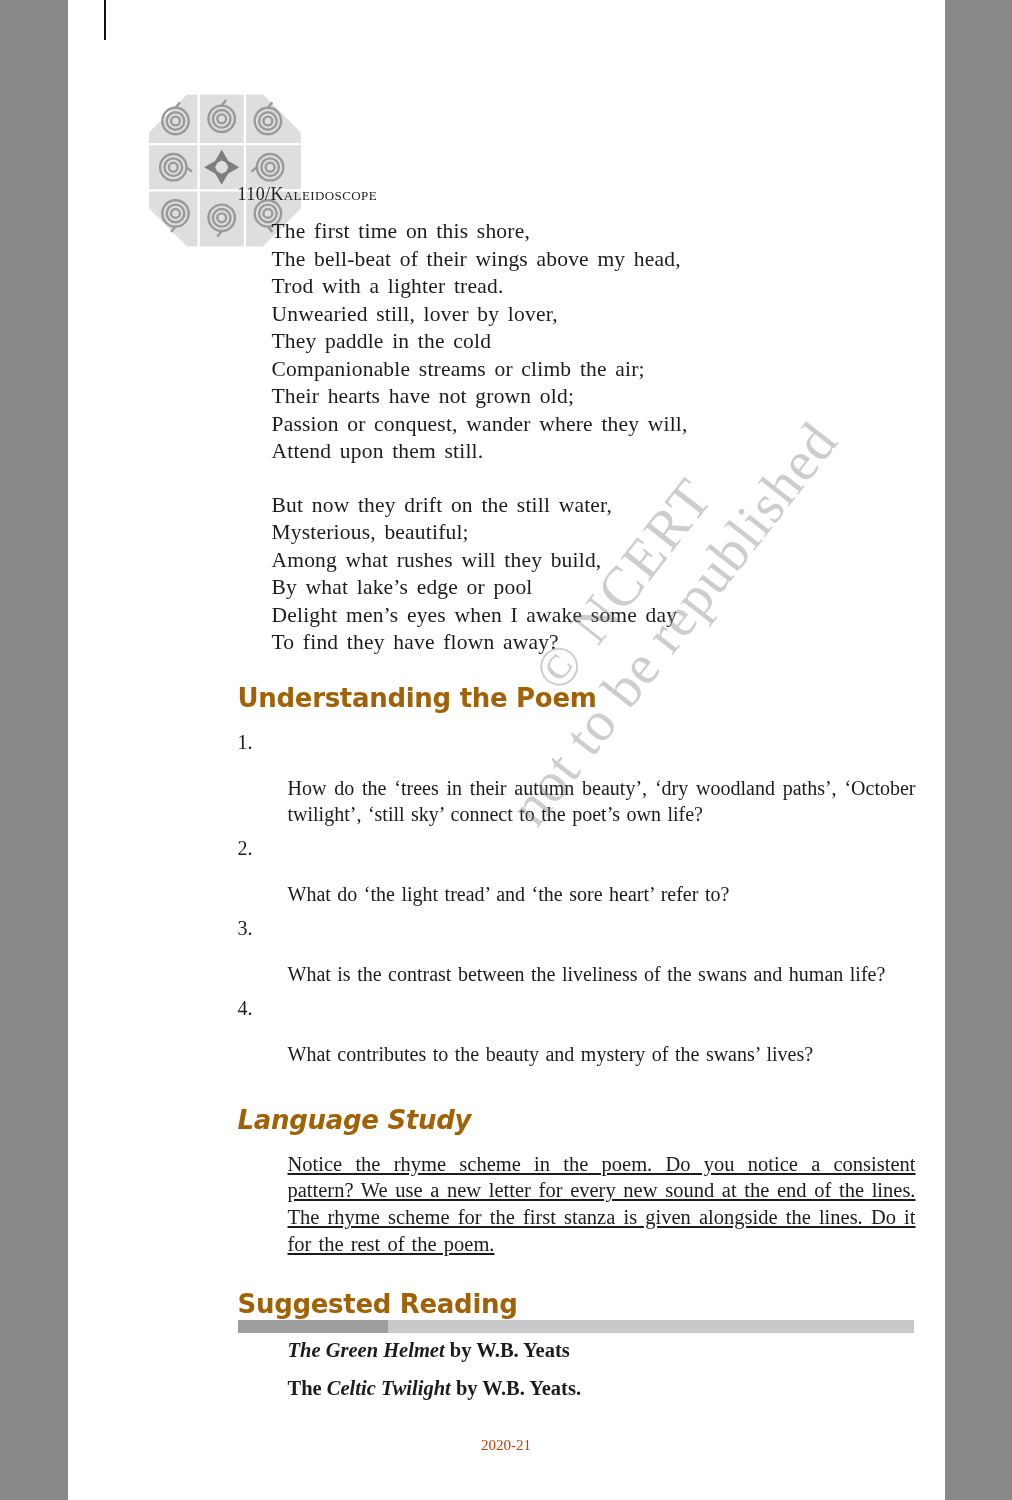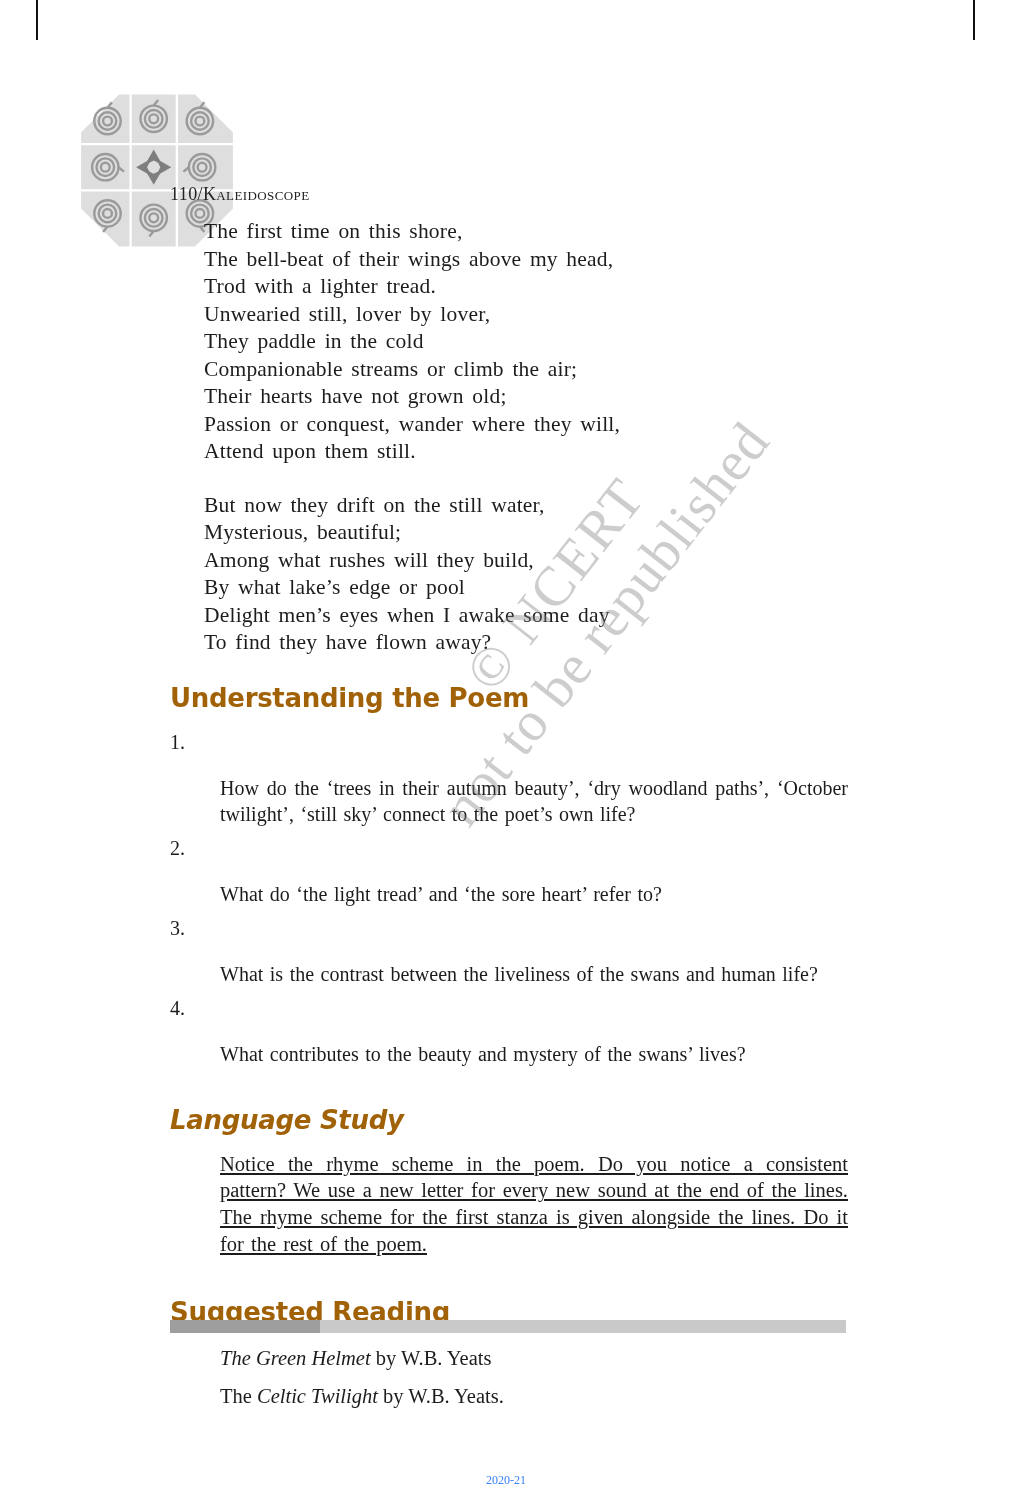--- a/index.html
+++ b/index.html
@@ -1,18 +1,18 @@
 <!DOCTYPE html>
 <html><head>
 <meta charset="utf-8">
 <style>
   html,body{margin:0;padding:0;background:#888;}
   .page{
     position:relative;
-    width:1012px;height:1500px;
+    width:877px;height:1500px;
     background:#ffffff;
     font-family:"Liberation Serif", serif;
     color:#1c1c1c;
     overflow:hidden;
     margin:0 auto;
   }
   .crop-mark{position:absolute;top:0;width:2px;height:40px;background:#111;}
   .crop-left{left:36px;}
   .crop-right{left:973px;}
 
@@ -47,21 +47,21 @@
   .questions .q-num{width:50px;flex:0 0 50px;}
   .questions .q-text{flex:1;text-align:justify;word-spacing:1.5px;margin-top:46px;}
 
   .body-par{
     margin:0 0 0 50px;
     font-size:20.5px;line-height:1.3;
     text-align:justify;word-spacing:2px;text-decoration:underline;
   }
 
   .reading-list{margin:0 0 0 50px;font-size:20.5px;line-height:1.55;}
-  .reading-item{margin-bottom:6px;}
+  .reading-item{margin-bottom:6px;font-weight:bold;}
   .reading-item .it{font-style:italic;}
 
   
   .watermark{
     position:absolute;
     left:270px;top:540px;
     width:620px;
     transform:rotate(-52deg);
     transform-origin:center center;
     color:rgba(130,130,130,0.40);
@@ -72,21 +72,21 @@
   }
   .watermark .wm1{font-size:56px;letter-spacing:2px;}
   .watermark .wm2{font-size:56px;letter-spacing:1px;}
 
   
   .bottom-bar{position:absolute;left:170px;top:1320px;width:676px;height:13px;background:#c9c9c9;}
   .bottom-bar .dark-seg{position:absolute;left:0;top:0;width:150px;height:13px;background:#9e9e9e;}
 
   .page-footer{
     position:absolute;left:0;top:1437px;width:100%;
-    text-align:center;font-size:12px;color:#3b82f6;margin-top:36px;
+    text-align:center;font-size:15px;color:#c2410c;
   }
 </style>
 </head>
 <body>
 
 <div class="page">
 
   <div class="crop-mark crop-left"></div>
   <div class="crop-mark crop-right"></div>
 
@@ -209,21 +209,21 @@
       <li>
         <span class="q-num">4.</span>
         <span class="q-text">What contributes to the beauty and mystery of the swans’ lives?</span>
       </li>
     </ol>
 
     <h2 class="section-title" style="margin-top:38px;font-style:italic;">Language Study</h2>
 
     <p class="body-par">Notice the rhyme scheme in the poem. Do you notice a consistent pattern? We use a new letter for every new sound at the end of the lines. The rhyme scheme for the first stanza is given alongside the lines. Do it for the rest of the poem.</p>
 
-    <h2 class="section-title" style="margin-top:40px;">Suggested Reading</h2>
+    <h2 class="section-title" style="margin-top:32px;">Suggested Reading</h2>
 
     <div class="reading-list">
       <div class="reading-item">
         <span></span><span class="it">The Green Helmet</span><span> by W.B. Yeats</span>
       </div>
       <div class="reading-item">
         <span>The </span><span class="it">Celtic Twilight</span><span> by W.B. Yeats.</span>
       </div>
     </div>
 

